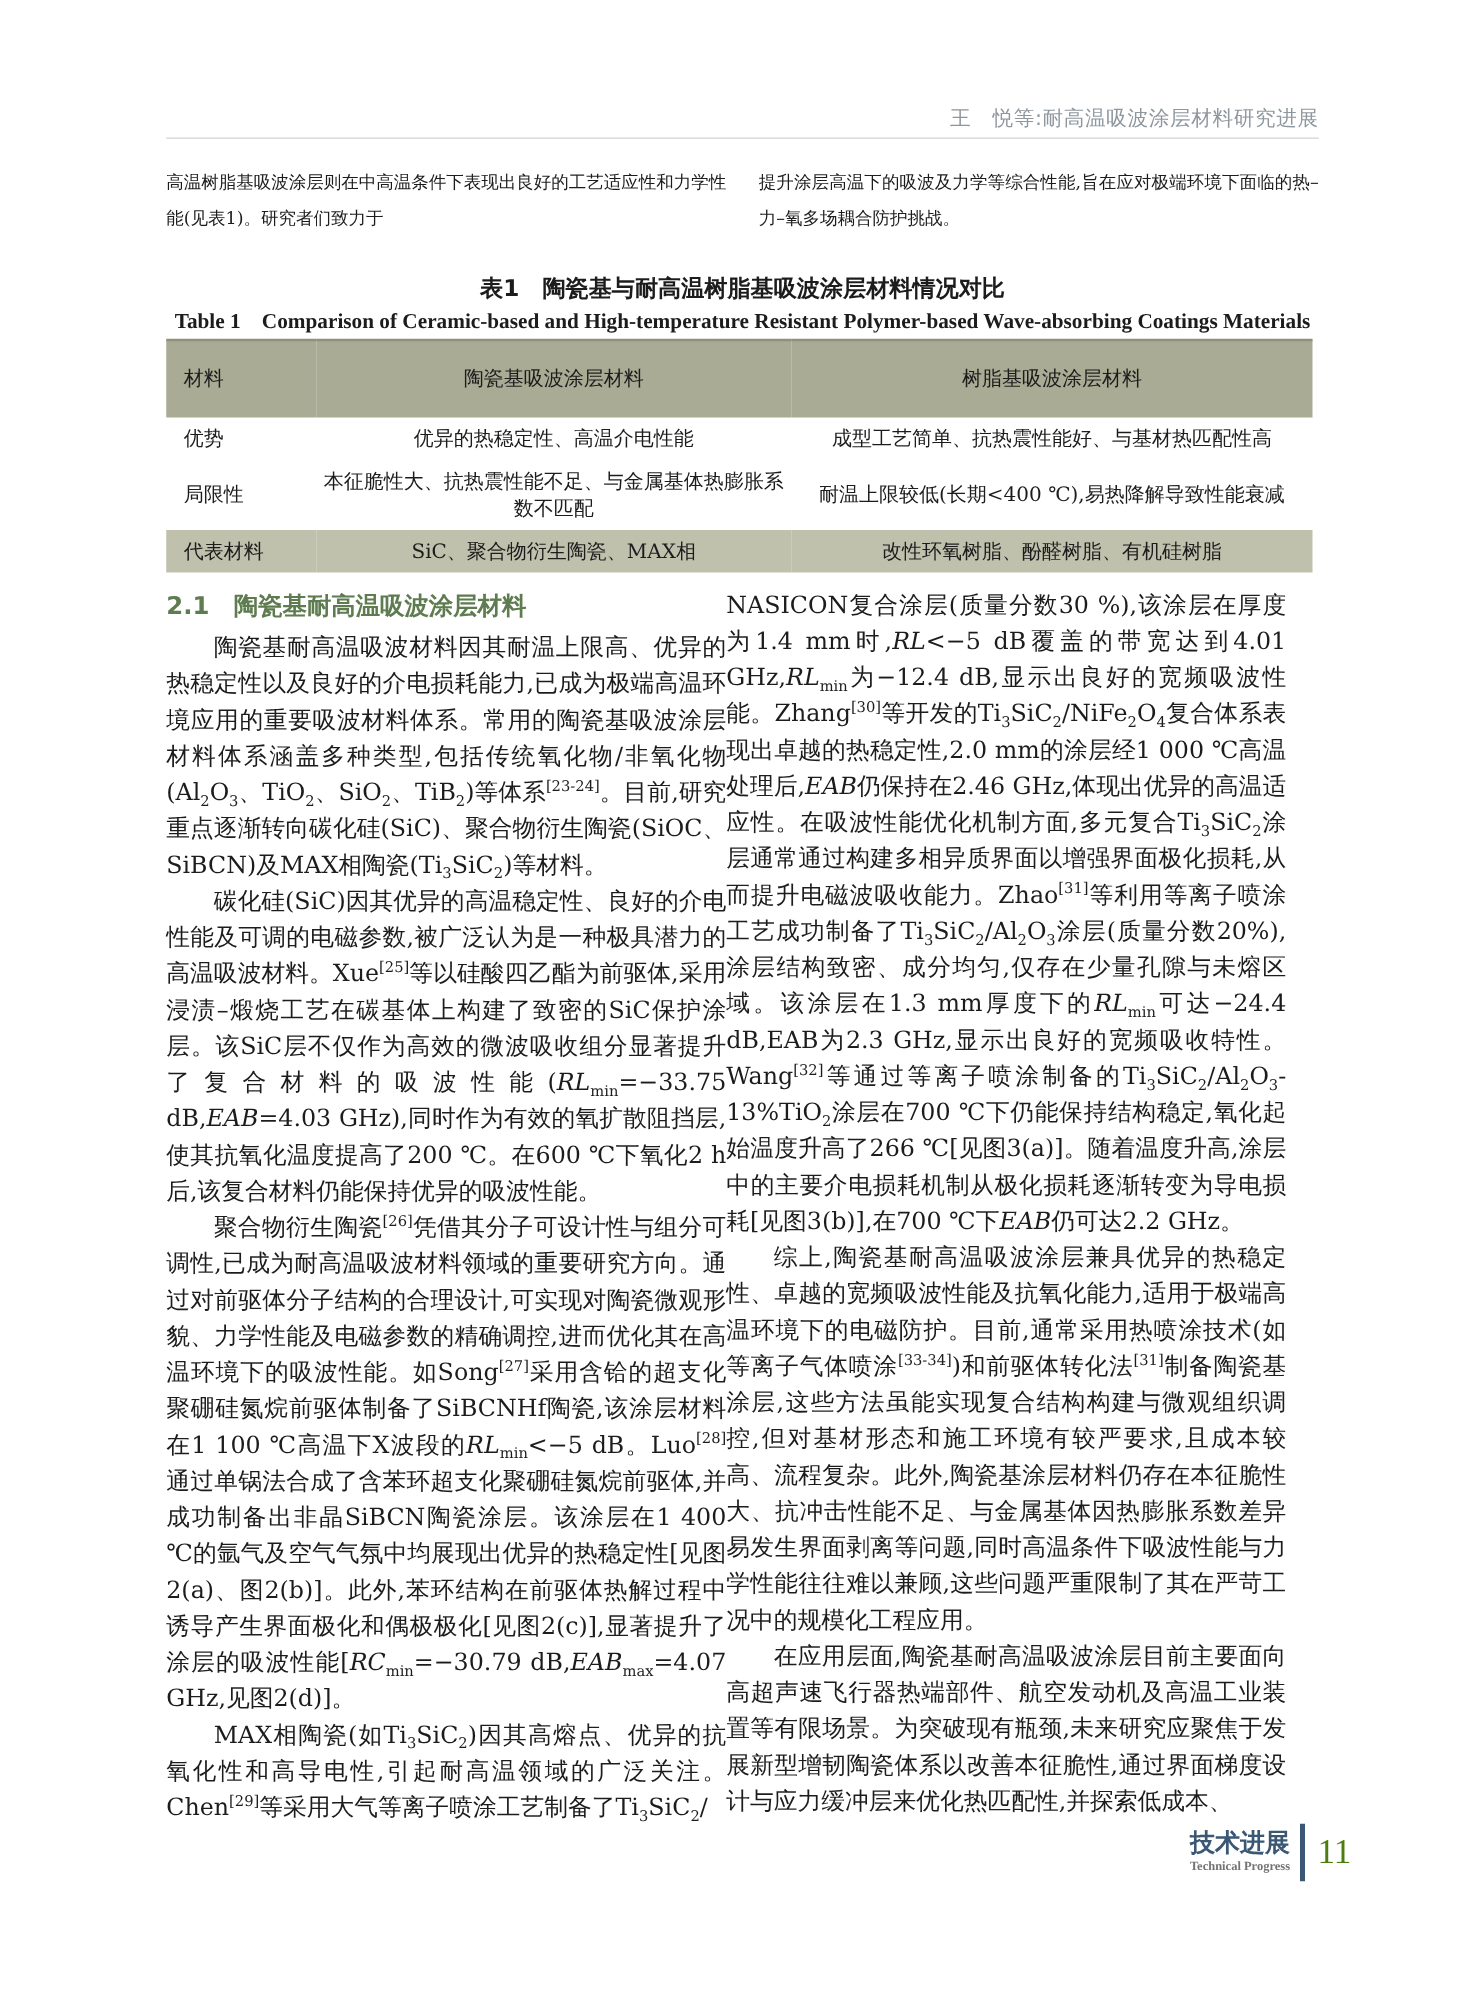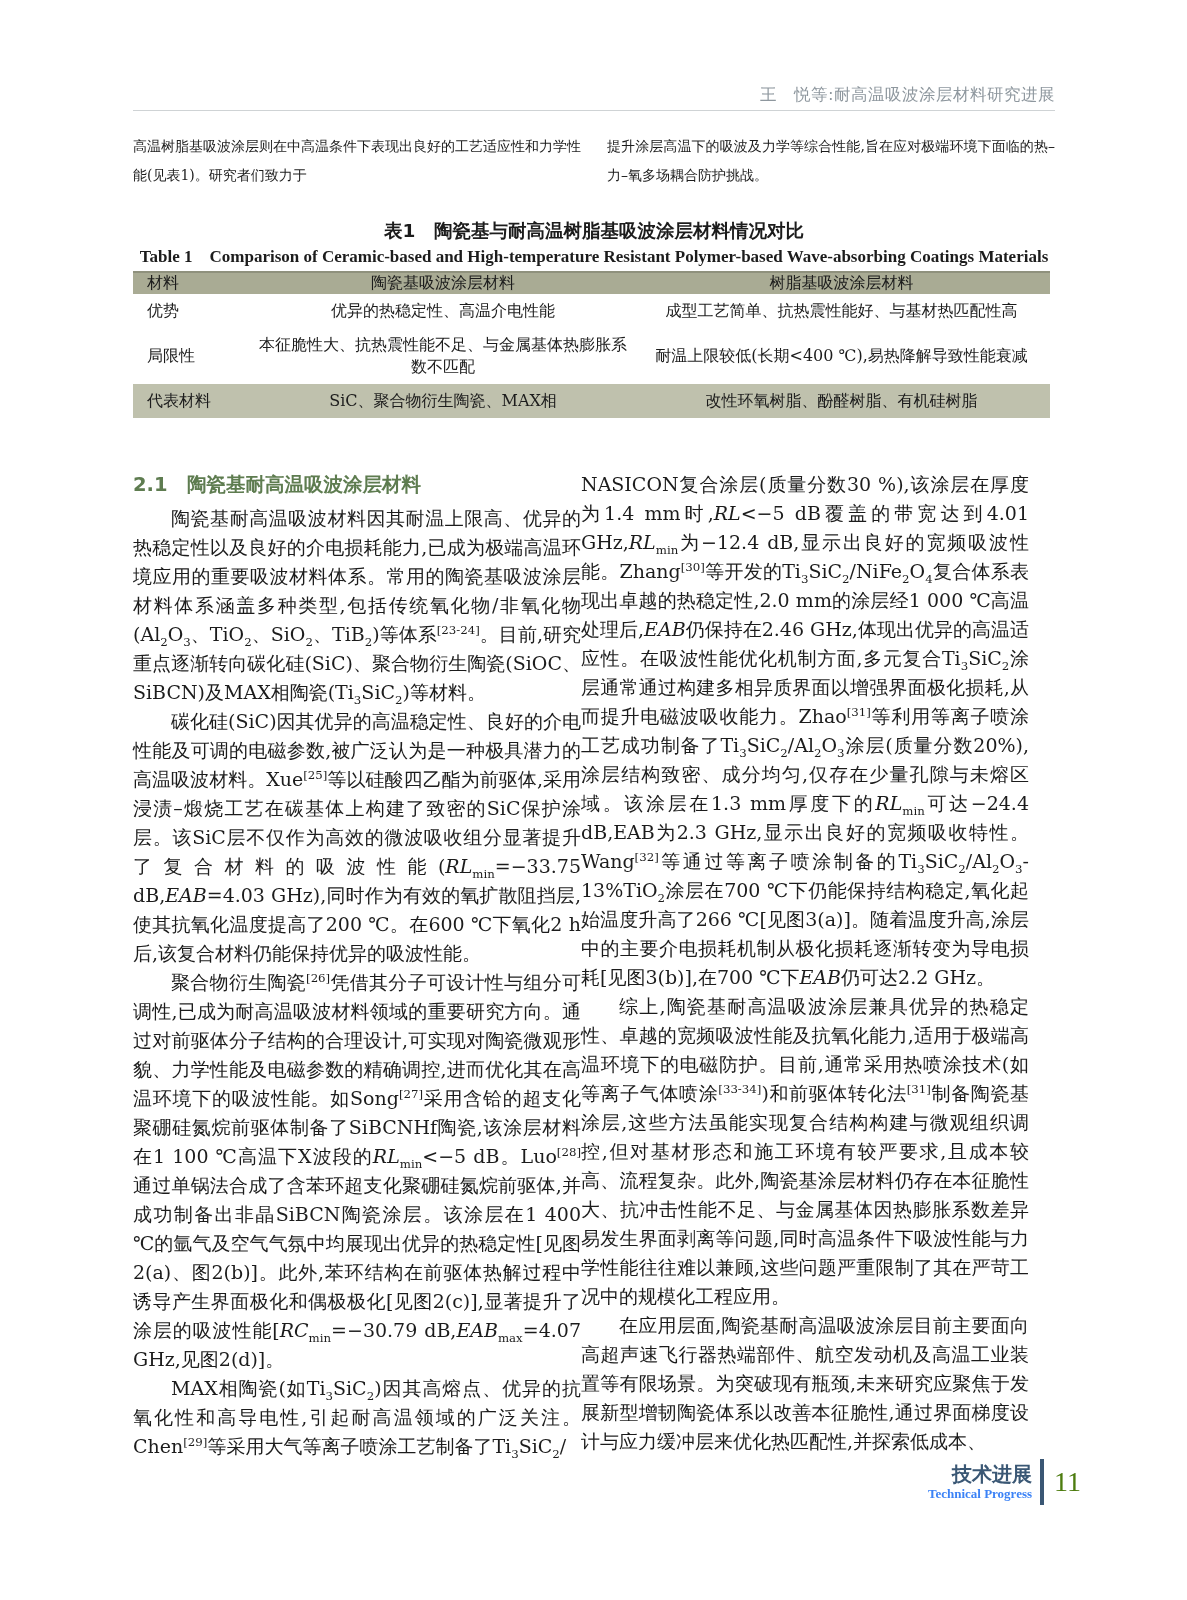--- a/index.html
+++ b/index.html
@@ -25,21 +25,21 @@
   }
   .caption-en {
     position:absolute; top:245px; left:133px; width:922px; text-align:center;
     font-family:"Liberation Serif", serif; font-weight:bold; font-size:17px;
   }
   
   .table-wrap { position:absolute; top:271px; left:133px; width:917px; }
   table { border-collapse:collapse; width:100%; font-size:16px; table-layout:fixed; }
   col.c-label { width:120px; } col.c-ceramic { width:380px; } col.c-resin { width:417px; }
   th {
-    background:#a9ab94; font-weight:normal; padding:0 4px; border-top:2px solid #8f917d;
+    background:#a9ab94; font-weight:normal; padding:20px 4px; border-top:2px solid #8f917d;
     text-align:center;
   }
   th.label, td.label { text-align:left; padding-left:14px; }
   td { padding:6px 4px; text-align:center; line-height:22px; }
   tr.shaded td { background:#bfc1ad; }
   
   .body-cols { position:absolute; top:470px; left:133px; width:922px; display:flex; }
   .body-cols .col { width:448px; font-size:19px; line-height:29px; text-align:justify; }
   .section-heading {
     font-family:"DejaVu Sans", sans-serif; font-weight:bold; font-size:19.5px;
@@ -47,21 +47,21 @@
   }
   p { margin:0; }
   p.indent { text-indent:2em; }
   sub, sup { font-size:0.62em; line-height:0; }
   sup { vertical-align:super; }
   sub { vertical-align:sub; }
   
   .footer { position:absolute; top:1459px; right:106px; display:flex; align-items:center; }
   .footer .labels { text-align:right; margin-right:8px; }
   .footer .cn { font-family:"DejaVu Sans", sans-serif; font-weight:bold; font-size:20px; color:#3a5774; line-height:22px; }
-  .footer .en { font-family:"Liberation Serif", serif; font-weight:bold; font-size:13px; color:#3b82f6; line-height:17px; }
+  .footer .en { font-family:"Liberation Serif", serif; font-weight:bold; font-size:10px; color:#737373; line-height:17px; }
   .footer .bar { width:4px; height:46px; background:#3a5774; margin-right:10px; }
   .footer .pagenum { font-family:"Liberation Serif", serif; font-size:28px; color:#4d7c0f; }
 </style>
 </head>
 <body>
 
 <div class="page">
 
   <div class="running-head">王　悦等:耐高温吸波涂层材料研究进展</div>
   <div class="head-rule"></div>

